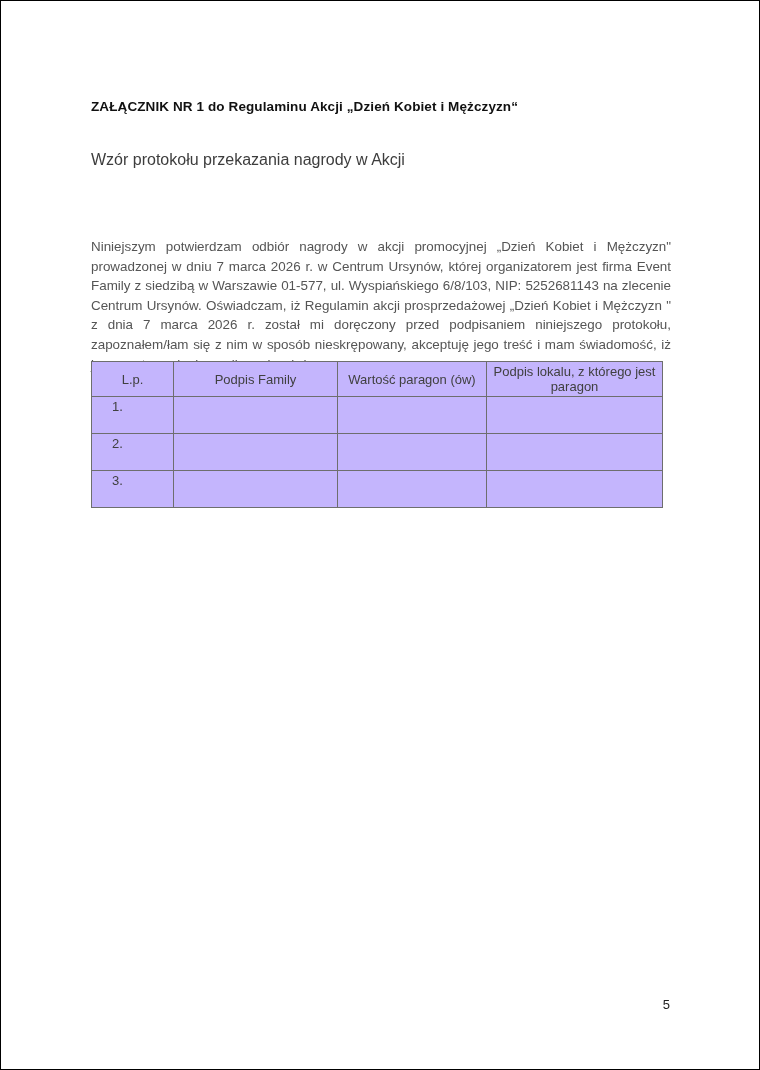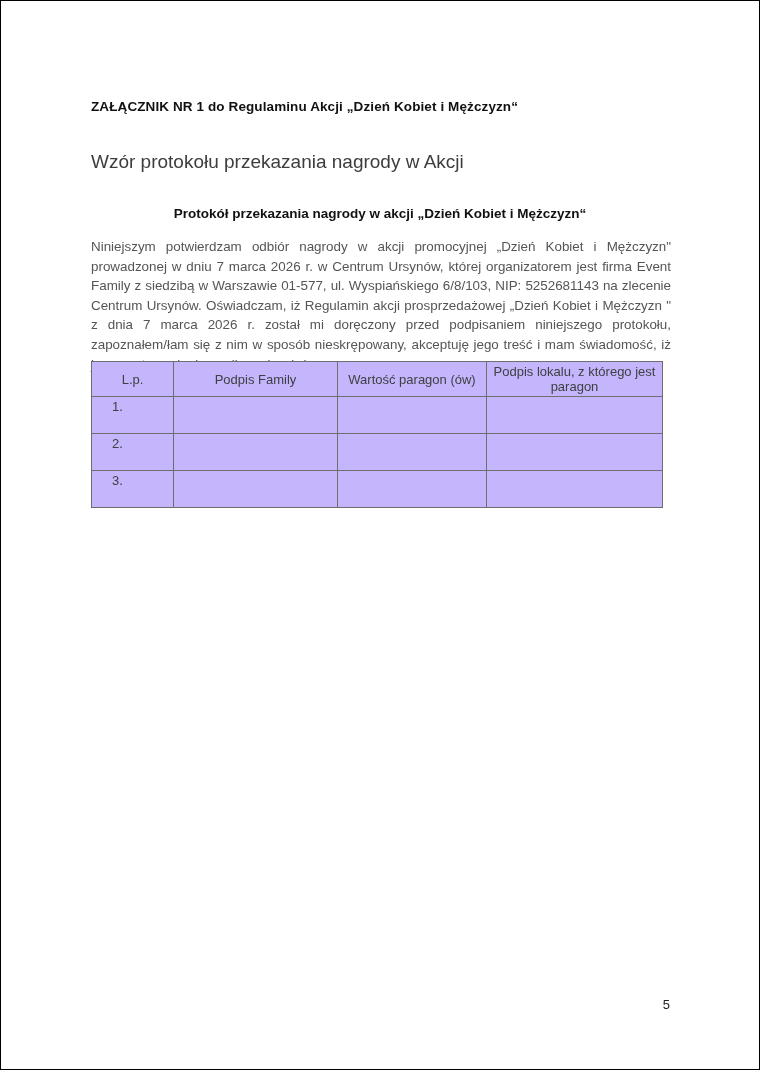--- a/index.html
+++ b/index.html
@@ -27,21 +27,21 @@
     font-weight: bold;
     color: #111111;
     letter-spacing: 0.1px;
     margin-top: 20px;
   }
   .subtitle {
     position: absolute;
     top: 150px;
     left: 90px;
     right: 90px;
-    font-size: 19px;
+    font-size: 16px;
     font-weight: normal;
     color: #3d3d3d;
   }
   .heading {
     position: absolute;
     top: 205px;
     left: 90px;
     right: 90px;
     text-align: center;
     font-size: 13.5px;
@@ -99,21 +99,20 @@
 </style>
 </head>
 <body>
 
 <div class="page">
 
   <div class="attachment-title">ZAŁĄCZNIK NR 1 do Regulaminu Akcji „Dzień Kobiet i Mężczyzn“</div>
 
   <div class="subtitle">Wzór protokołu przekazania nagrody w Akcji</div>
 
-  <div class="heading">Protokół przekazania nagrody w akcji „Dzień Kobiet i Mężczyzn“</div>
 
   <div class="body-paragraph">Niniejszym potwierdzam odbiór nagrody w akcji promocyjnej „Dzień Kobiet i Mężczyzn" prowadzonej w dniu 7 marca 2026 r. w Centrum Ursynów, której organizatorem jest firma Event Family z siedzibą w Warszawie 01-577, ul. Wyspiańskiego 6/8/103, NIP: 5252681143 na zlecenie Centrum Ursynów. Oświadczam, iż Regulamin akcji prosprzedażowej „Dzień Kobiet i Mężczyzn " z dnia 7 marca 2026 r. został mi doręczony przed podpisaniem niniejszego protokołu, zapoznałem/łam się z nim w sposób nieskrępowany, akceptuję jego treść i mam świadomość, iż jego postanowienia są dla mnie wiążące.</div>
 
   <table class="protocol-table">
     <colgroup>
       <col class="col-lp">
       <col class="col-sign">
       <col class="col-value">
       <col class="col-place">
     </colgroup>

